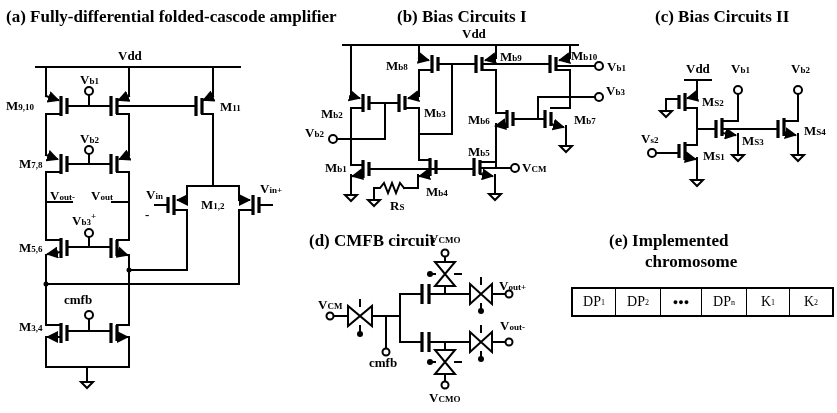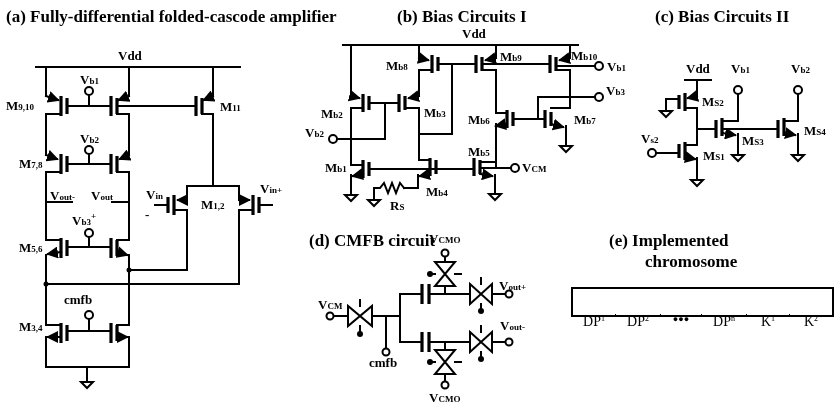--- a/index.html
+++ b/index.html
@@ -7,21 +7,21 @@
   svg { position:absolute; left:0; top:0; }
   .w { stroke:#000; stroke-width:2; fill:none; stroke-linecap:square; }
   .g { stroke:#000; stroke-width:3.2; fill:none; }
   .ttl { font-family:"Liberation Serif", serif; font-weight:bold; font-size:17px; fill:#000; }
   .lbl { font-family:"Liberation Serif", serif; font-weight:bold; font-size:13px; fill:#000; }
   .sub { font-size:9px; }
   .pin { fill:#fff; stroke:#000; stroke-width:2; }
   .dot { fill:#000; }
   .arr { fill:#000; stroke:none; }
   .chrom { position:absolute; left:571px; top:287px; display:flex; border:2px solid #000; height:26px; }
-  .cell { border-right:1.5px solid #000; font-family:"Liberation Serif", serif; font-size:14px; display:flex; justify-content:center; padding:0 5px;margin-top:25px; }
+  .cell { border-right:1.5px solid #000; font-family:"Liberation Serif", serif; font-size:14px; display:flex; align-items:center; justify-content:center; padding:0 5px; }
   .cell:last-child { border-right:none; }
   .cell sub { font-size:8px; }
 </style>
 </head>
 <body>
 
 <svg width="837" height="413" viewBox="0 0 837 413">
   <defs>
     <marker id="ah" markerWidth="6" markerHeight="6" refX="5" refY="3" orient="auto">
         <path d="M0,0 L6,3 L0,6 z" class="arr"></path>

